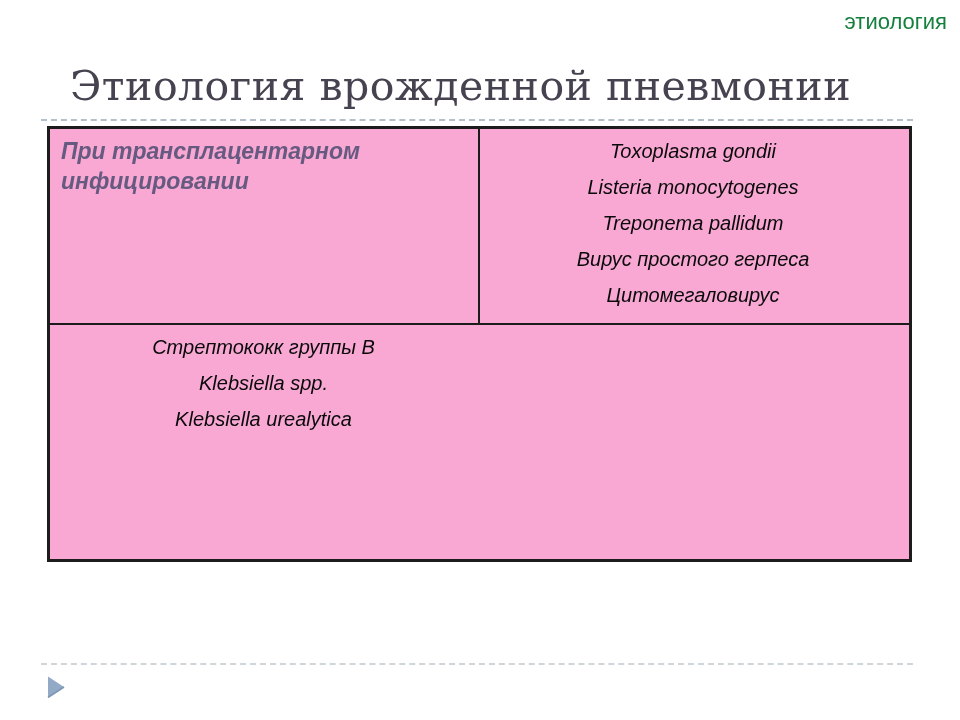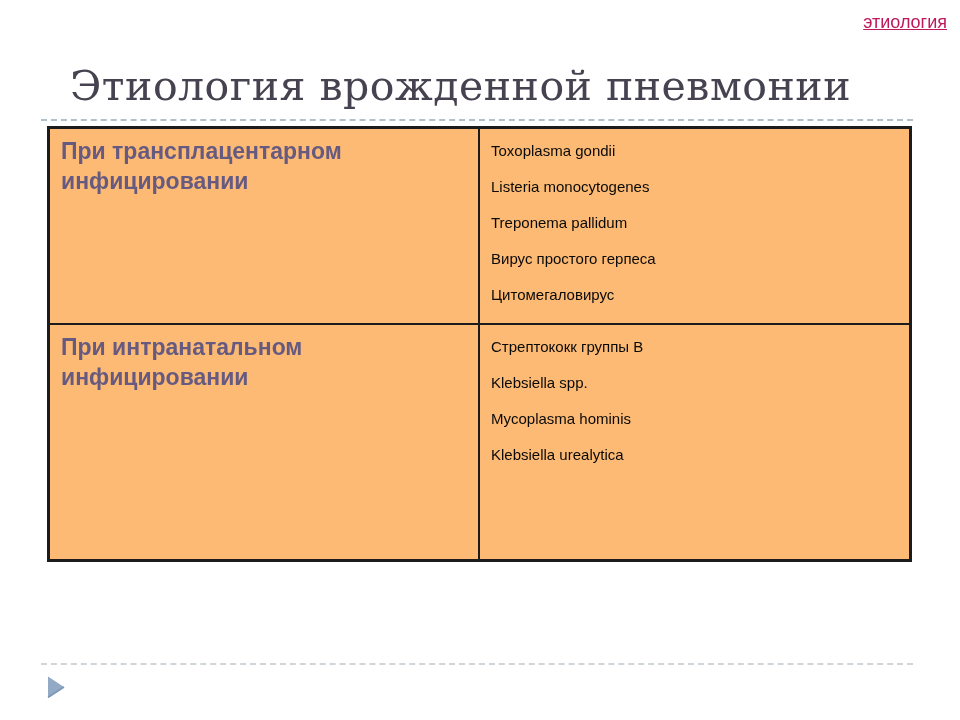--- a/index.html
+++ b/index.html
@@ -9,25 +9,24 @@
     width: 960px;
     height: 720px;
     background: #ffffff;
     overflow: hidden;
     font-family: "Liberation Sans", sans-serif;
   }
   .corner-label {
     position: absolute;
     top: 9px;
     right: 13px;
-    font-size: 18px;
+    font-size: 22px;
     line-height: 26px;
-    color: #be185d;
+    color: #15803d;
     font-family: "Liberation Sans", sans-serif;
-    text-decoration: underline;
   }
   .title {
     position: absolute;
     left: 56px;
     top: 62px;
     width: 860px;
     font-family: "DejaVu Serif", "Liberation Serif", serif;
     font-weight: 400;
     font-size: 41px;
     line-height: 48px;
@@ -44,40 +43,42 @@
     height: 0;
     border-top: 2px dashed #b3bfc9;
   }
   .etable {
     position: absolute;
     left: 47px;
     top: 126px;
     width: 865px;
     height: 436px;
     border: 3px solid #1c1c1c;
-    background: #fdba74;
+    background: #f9a8d4;
     display: grid;
     grid-template-columns: 430px 1fr;
     grid-template-rows: 196px 1fr;
+    font-style: italic;
   }
   .cell { box-sizing: border-box; overflow: hidden; }
   .cell.c-left {
     border-right: 2px solid #1c1c1c;
     padding: 7px 16px 0 11px;
     color: #665a80;
     font-weight: bold;
     font-size: 23px;
     line-height: 30px;
   }
   .cell.r-top { border-bottom: 2px solid #1c1c1c; }
   .cell.c-right {
     padding: 4px 14px 0 11px;
     color: #0a0a0a;
-    font-size: 15px;
+    font-size: 20px;
     line-height: 36px;
+    text-align: center;
   }
   .organism-line { white-space: nowrap; }
   .footer-rule {
     position: absolute;
     left: 41px;
     top: 663px;
     width: 872px;
     height: 0;
     border-top: 2px dashed #cfd5d9;
   }
@@ -108,28 +109,24 @@
     </div>
 
     <div class="cell c-right r-top">
       <div class="organism-line">Toxoplasma gondii</div>
       <div class="organism-line">Listeria monocytogenes</div>
       <div class="organism-line">Treponema pallidum</div>
       <div class="organism-line">Вирус простого герпеса</div>
       <div class="organism-line">Цитомегаловирус</div>
     </div>
 
-    <div class="cell c-left">
-      <span>При интранатальном инфицировании</span>
-    </div>
 
     <div class="cell c-right">
       <div class="organism-line">Стрептококк группы B</div>
       <div class="organism-line">Klebsiella spp.</div>
-      <div class="organism-line">Mycoplasma hominis</div>
       <div class="organism-line">Klebsiella urealytica</div>
     </div>
 
   </div>
 
   <div class="footer-rule"></div>
 
   <svg class="footer-arrow" viewBox="0 0 18 22" aria-hidden="true">
     <polygon points="1,0.5 17,11 1,21.5" fill="#93aac7"></polygon>
     <path d="M1,21.5 L17,11" stroke="#7e96b3" stroke-width="1.6" fill="none"></path>

